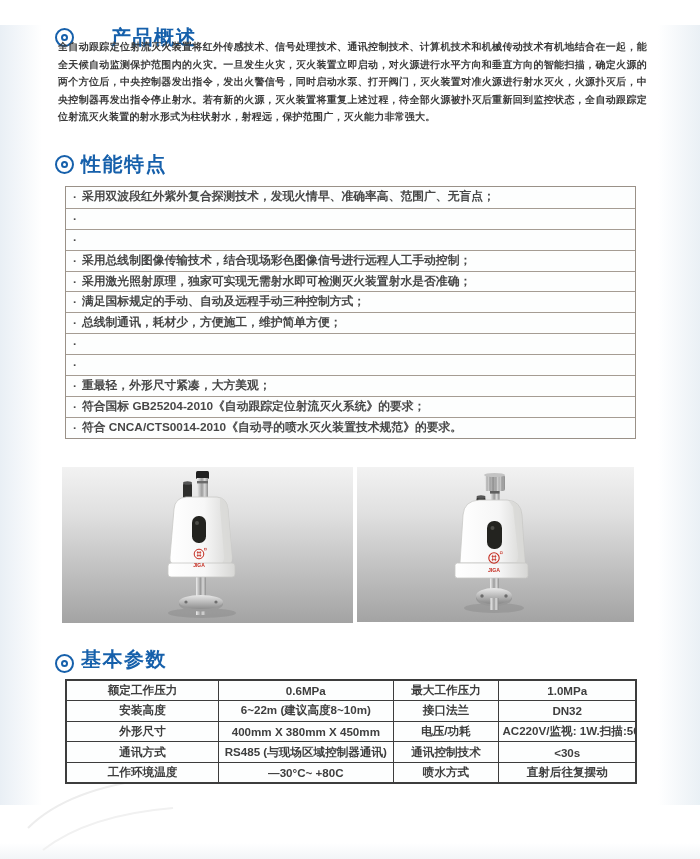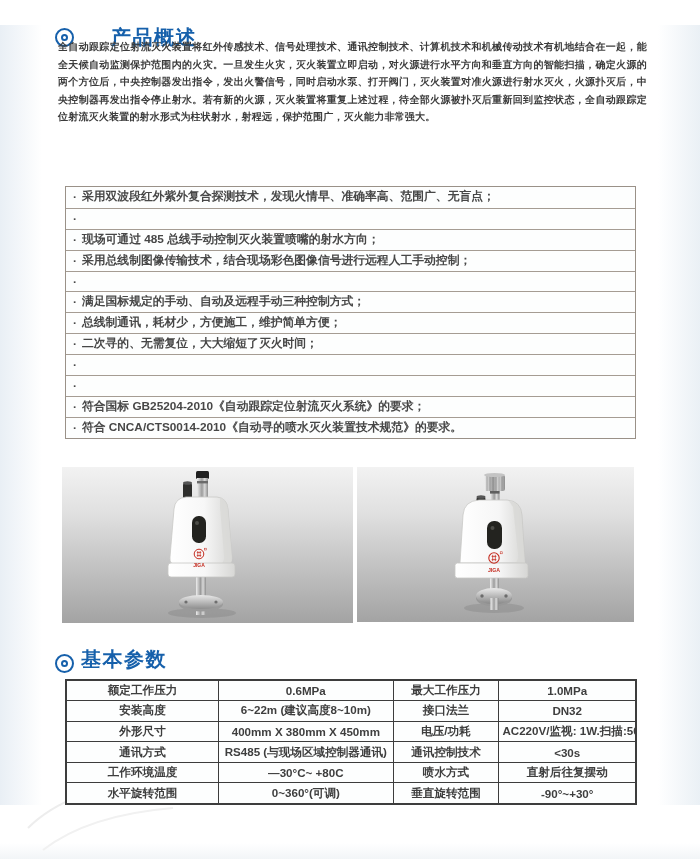--- a/index.html
+++ b/index.html
@@ -82,57 +82,63 @@
   </svg>
 
   <div class="sec-header" style="top:24px;gap:37px;">
     <span class="ring">
         <span class="inner"></span>
       </span>
     <span class="sec-title">产品概述</span>
   </div>
   <p class="overview-text">全自动跟踪定位射流灭火装置将红外传感技术、信号处理技术、通讯控制技术、计算机技术和机械传动技术有机地结合在一起，能全天候自动监测保护范围内的火灾。一旦发生火灾，灭火装置立即启动，对火源进行水平方向和垂直方向的智能扫描，确定火源的两个方位后，中央控制器发出指令，发出火警信号，同时启动水泵、打开阀门，灭火装置对准火源进行射水灭火，火源扑灭后，中央控制器再发出指令停止射水。若有新的火源，灭火装置将重复上述过程，待全部火源被扑灭后重新回到监控状态，全自动跟踪定位射流灭火装置的射水形式为柱状射水，射程远，保护范围广，灭火能力非常强大。</p>
 
+  <div class="sec-header" style="top:151px;">
+    <span class="ring">
+        <span class="inner"></span>
+      </span>
+    <span class="sec-title">性能特点</span>
+  </div>
 
   <div class="feature-list">
     <div class="feature-row">
       <span class="dot">·</span>
       <span>采用双波段红外紫外复合探测技术，发现火情早、准确率高、范围广、无盲点；</span>
       </div>
     <div class="feature-row">
       <span class="dot">·</span>
       </div>
     <div class="feature-row">
       <span class="dot">·</span>
-      <span>现场可通过 485 总线手动控制灭火装置喷嘴的射水方向；</span>
       </div>
     <div class="feature-row">
       <span class="dot">·</span>
       <span>采用总线制图像传输技术，结合现场彩色图像信号进行远程人工手动控制；</span>
       </div>
     <div class="feature-row">
       <span class="dot">·</span>
+      <span>采用激光照射原理，独家可实现无需射水即可检测灭火装置射水是否准确；</span>
       </div>
     <div class="feature-row">
       <span class="dot">·</span>
       <span>满足国标规定的手动、自动及远程手动三种控制方式；</span>
       </div>
     <div class="feature-row">
       <span class="dot">·</span>
       <span>总线制通讯，耗材少，方便施工，维护简单方便；</span>
       </div>
     <div class="feature-row">
       <span class="dot">·</span>
-      <span>二次寻的、无需复位，大大缩短了灭火时间；</span>
-      </div>
-    <div class="feature-row">
-      <span class="dot">·</span>
-      </div>
-    <div class="feature-row">
-      <span class="dot">·</span>
+      </div>
+    <div class="feature-row">
+      <span class="dot">·</span>
+      </div>
+    <div class="feature-row">
+      <span class="dot">·</span>
+      <span>重最轻，外形尺寸紧凑，大方美观；</span>
       </div>
     <div class="feature-row">
       <span class="dot">·</span>
       <span>符合国标 GB25204-2010《自动跟踪定位射流灭火系统》的要求；</span>
       </div>
     <div class="feature-row">
       <span class="dot">·</span>
       <span>符合 CNCA/CTS0014-2010《自动寻的喷水灭火装置技术规范》的要求。</span>
       </div>
   </div>
@@ -275,22 +281,16 @@
       <td>RS485 (与现场区域控制器通讯)</td>
       <td>通讯控制技术</td>
       <td>&lt;30s</td>
     </tr>
     <tr>
       <td>工作环境温度</td>
       <td>—30°C~ +80C</td>
       <td>喷水方式</td>
       <td>直射后往复摆动</td>
     </tr>
-    <tr>
-      <td>水平旋转范围</td>
-      <td>0~360°(可调)</td>
-      <td>垂直旋转范围</td>
-      <td>-90°~+30°</td>
-    </tr>
   </tbody>
     </table>
 
 </div>
 
 </body></html>

